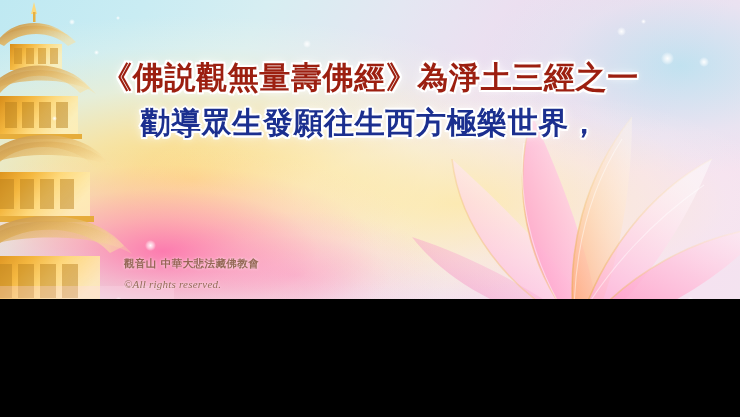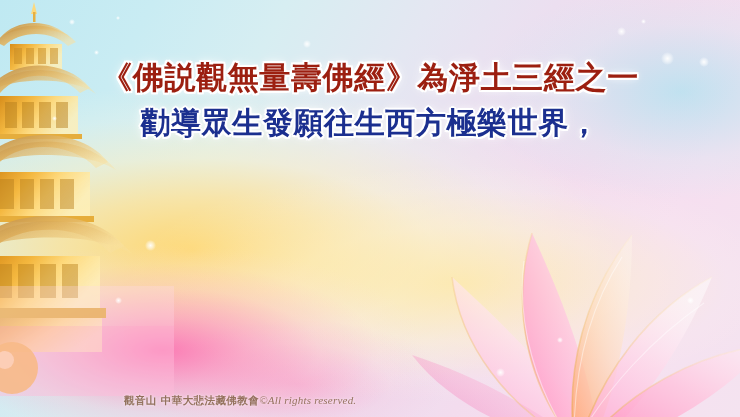--- a/index.html
+++ b/index.html
@@ -4,21 +4,21 @@
 <title>觀音山 佛説觀無量壽佛經</title>
 <style>
   html, body {
     margin: 0;
     padding: 0;
     background: #000;
   }
   #stage {
     position: relative;
     width: 740px;
-    height: 417px;
+    height: 299px;
     overflow: hidden;
     font-family: "Liberation Serif", "DejaVu Serif", serif;
     background: #cfe9f2;
     user-select: none;
   }
 
   
   .layer { position: absolute; inset: 0; pointer-events: none; }
 
   
@@ -127,21 +127,23 @@
   .body-line:last-child { margin-bottom: 0; }
 
   
   .watermark {
     position: absolute;
     left: 124px;
     bottom: 9px;
     z-index: 40;
     display: flex;
     align-items: baseline;
+    gap: 7px;
     opacity: 0.78;
+    flex-direction: column;
   }
   .wm-cn {
     font-family: "DejaVu Serif", "Liberation Serif", serif;
     font-size: 10.5px;
     font-weight: 700;
     color: #7a5a3a;
     letter-spacing: 0.04em;
     text-shadow: 0 0 3px rgba(255,255,255,0.9);
   }
   .wm-en {

